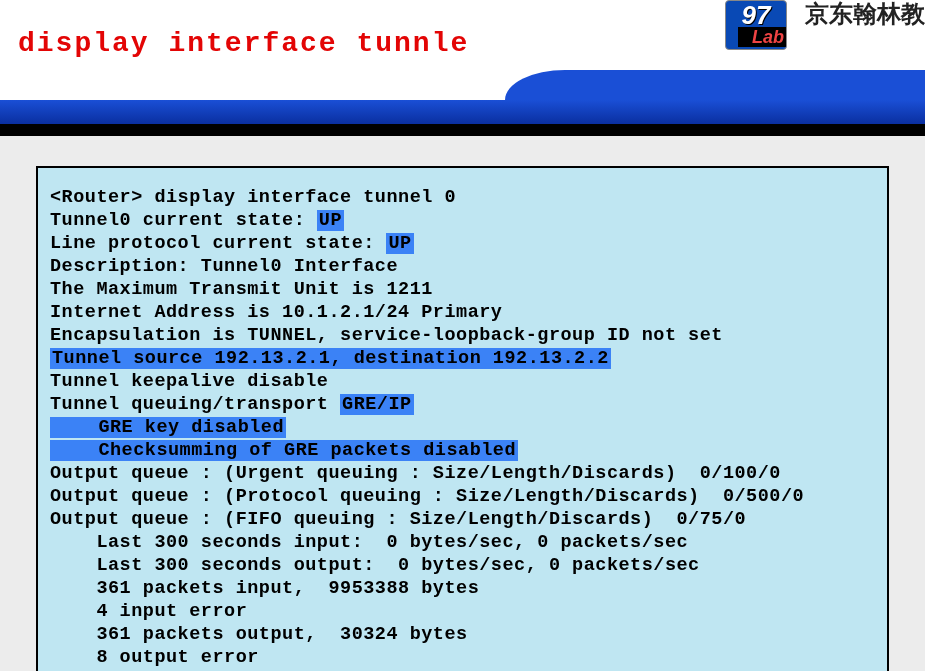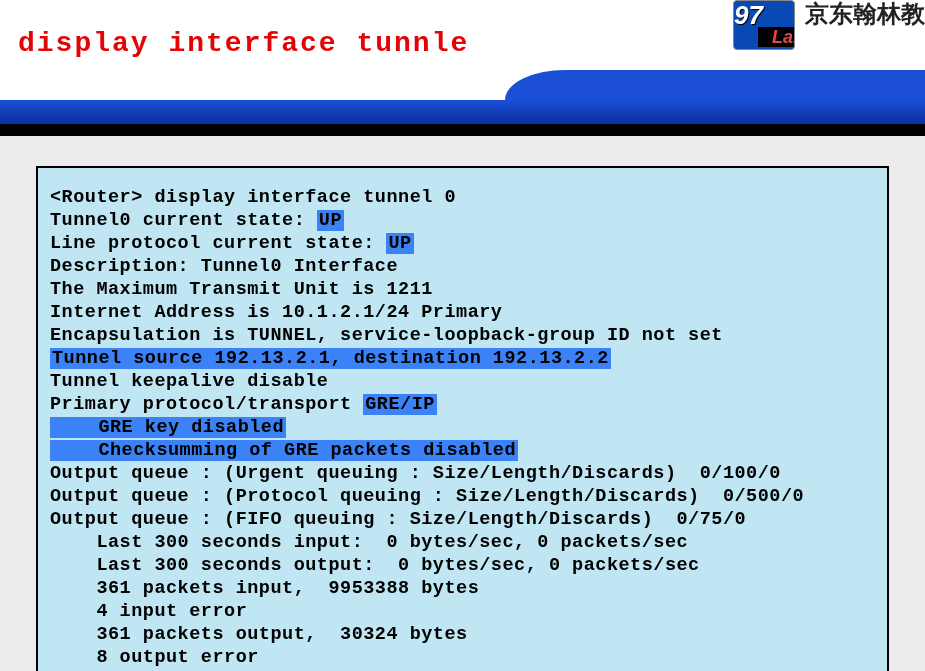--- a/index.html
+++ b/index.html
@@ -34,20 +34,21 @@
     gap: 10px;
   }
   .logo {
     width: 62px;
     height: 50px;
     background: #0949b5;
     border: 1px solid #888;
     border-radius: 4px;
     display: flex;
     flex-direction: column;
+    align-items: center;
     justify-content: center;
     position: relative;
     overflow: hidden;
   }
   .logo-top {
     color: #fff;
     font-weight: bold;
     font-style: italic;
     font-size: 26px;
     line-height: 24px;
@@ -61,20 +62,21 @@
     font-size: 18px;
     line-height: 20px;
     width: 100%;
     text-align: center;
     margin-left: 24px;
   }
   .brand-text {
     display: flex;
     flex-direction: column;
     justify-content: center;
+    margin-left: 8px;
   }
   .brand-cn {
     font-size: 24px;
     font-weight: bold;
     color: #222;
     line-height: 28px;
     white-space: nowrap;
   }
   .brand-url {
     font-size: 20px;
@@ -144,21 +146,21 @@
 <div class="content">
 <div class="terminal"><span>&lt;Router&gt; display interface tunnel 0</span>
 <span>Tunnel0 current state: </span><span class="hl">UP</span>
 <span>Line protocol current state: </span><span class="hl">UP</span>
 <span>Description: Tunnel0 Interface</span>
 <span>The Maximum Transmit Unit is 1211</span>
 <span>Internet Address is 10.1.2.1/24 Primary</span>
 <span>Encapsulation is TUNNEL, service-loopback-group ID not set</span>
 <span class="hl">Tunnel source 192.13.2.1, destination 192.13.2.2</span>
 <span>Tunnel keepalive disable</span>
-<span>Primary protocol/transport </span><span class="hl">GRE/IP</span>
+<span>Tunnel queuing/transport </span><span class="hl">GRE/IP</span>
 <span class="hl">    GRE key disabled</span>
 <span class="hl">    Checksumming of GRE packets disabled</span>
 <span>Output queue : (Urgent queuing : Size/Length/Discards)  0/100/0</span>
 <span>Output queue : (Protocol queuing : Size/Length/Discards)  0/500/0</span>
 <span>Output queue : (FIFO queuing : Size/Length/Discards)  0/75/0</span>
 <span>    Last 300 seconds input:  0 bytes/sec, 0 packets/sec</span>
 <span>    Last 300 seconds output:  0 bytes/sec, 0 packets/sec</span>
 <span>    361 packets input,  9953388 bytes</span>
 <span>    4 input error</span>
 <span>    361 packets output,  30324 bytes</span>

